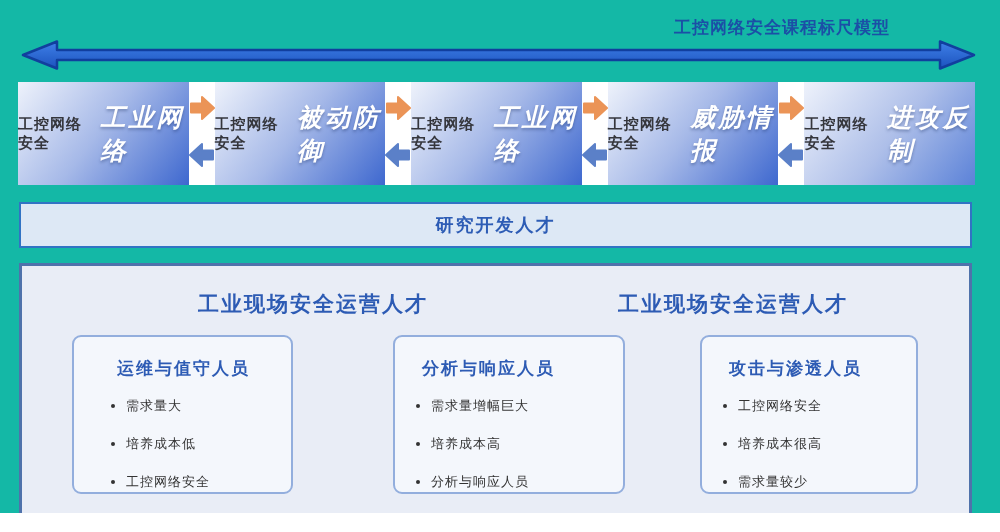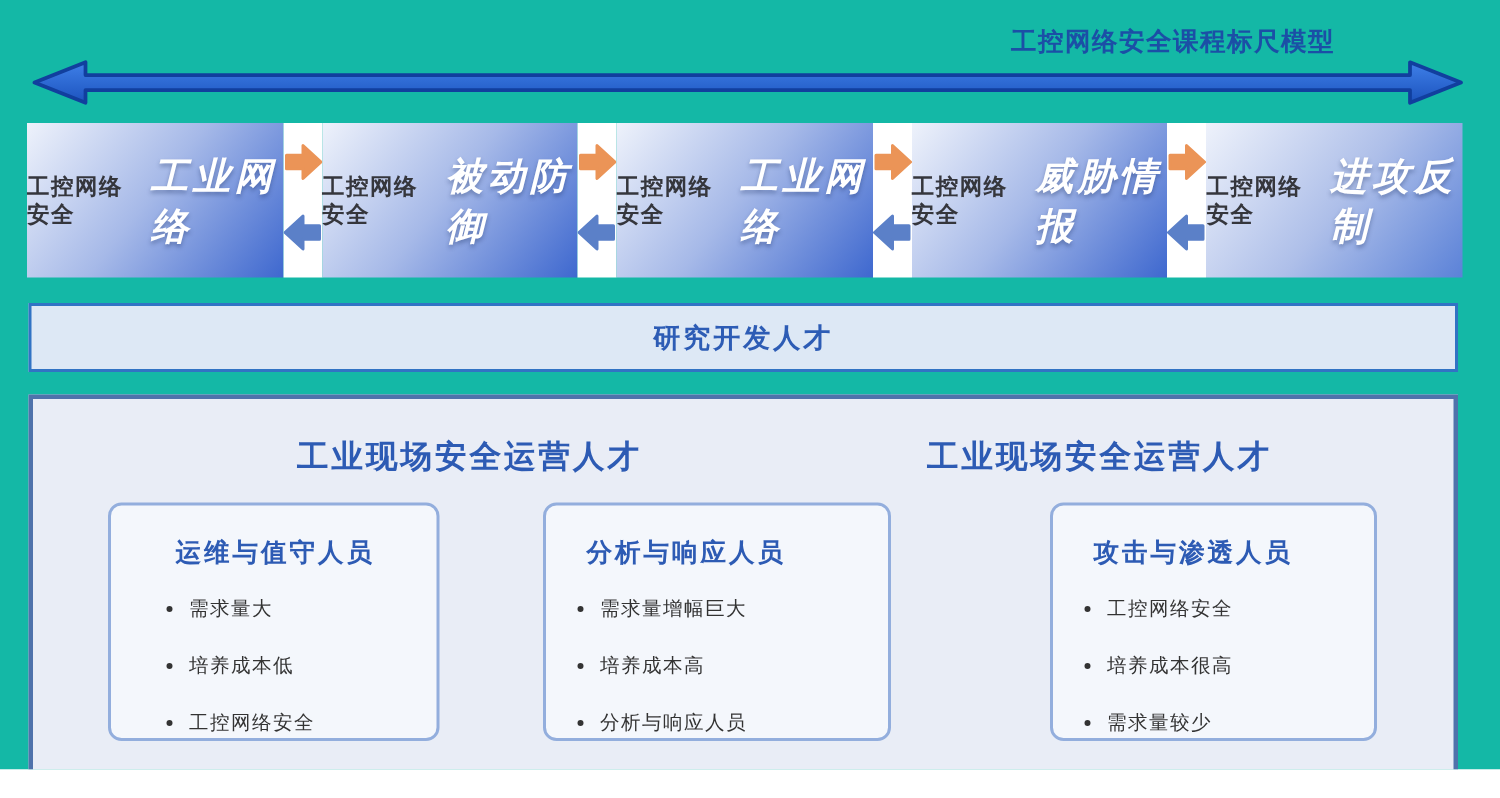--- a/index.html
+++ b/index.html
@@ -50,21 +50,21 @@
     font-size:21px;font-weight:bold;color:#2d5bb4;letter-spacing:2px;white-space:nowrap;
   }
   .group-title.left{left:291px;}
   .group-title.right{left:711px;}
   .talent-card{
     position:absolute;top:69px;height:159px;box-sizing:border-box;
     background:#f4f7fc;border:2px solid #93aedd;border-radius:9px;
     padding:20px 8px 0 20px;
   }
   .talent-card.c1{left:50px;width:221px;padding-left:36px;}
-  .talent-card.c2{left:340px;width:232px;}
+  .talent-card.c2{left:371px;width:232px;}
   .talent-card.c3{left:678px;width:218px;}
   .card-title{font-size:17px;font-weight:bold;color:#2d5bb4;letter-spacing:2px;padding-left:7px;}
   .card-bullets{margin:14px 0 0 0;padding:0 0 0 16px;list-style:disc;}
   .card-bullets li{
     font-size:13px;color:#333333;letter-spacing:1px;line-height:24px;margin-bottom:14px;
   }
 </style>
 </head>
 <body>
 

